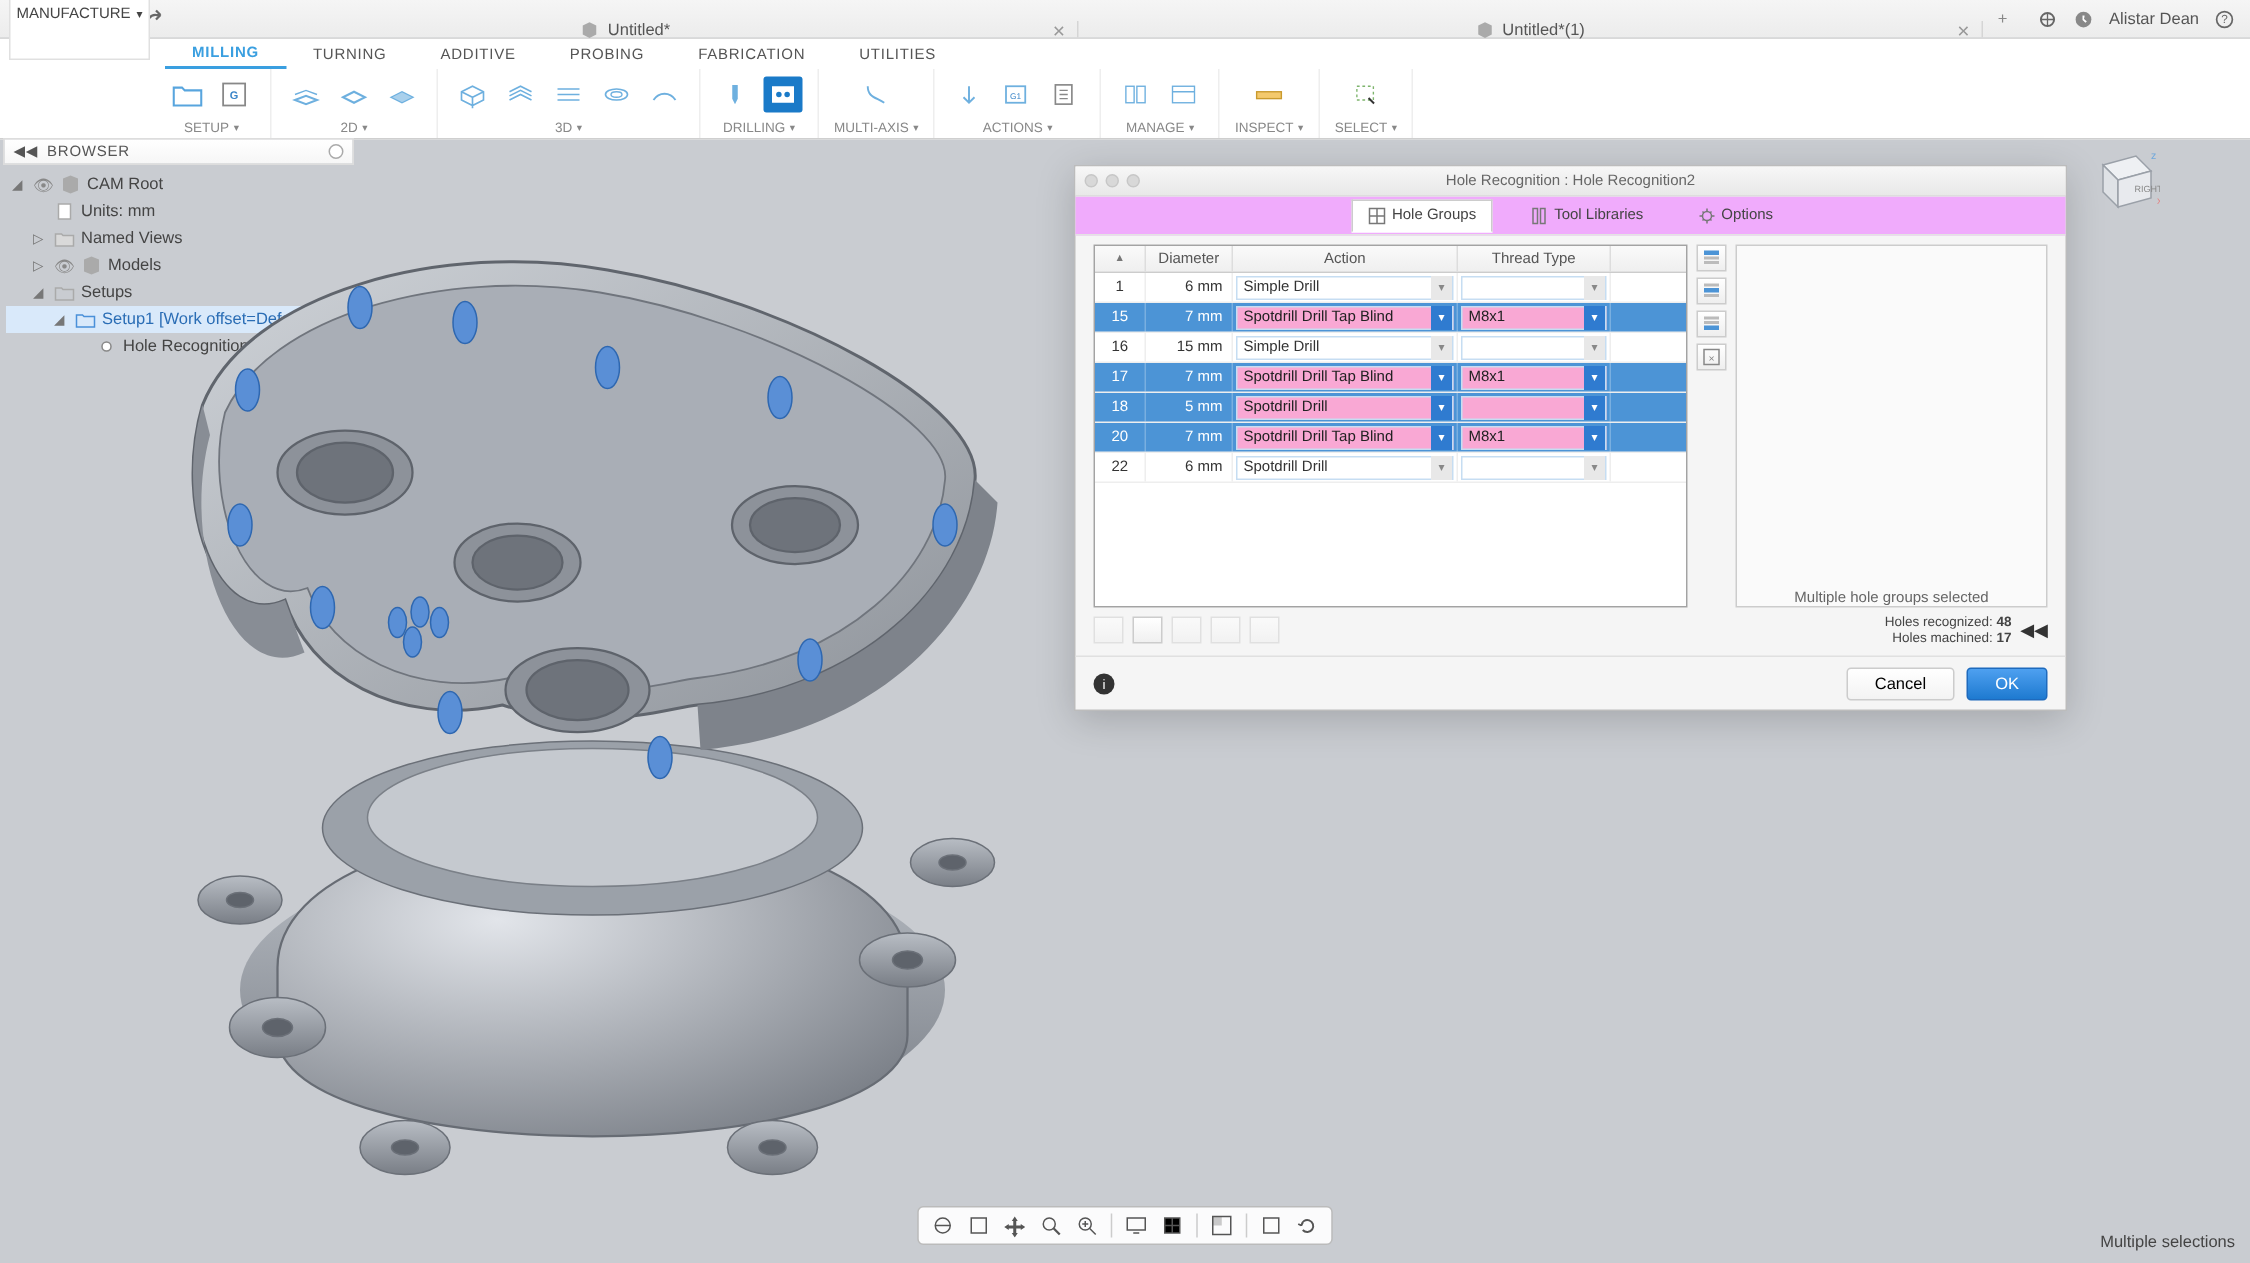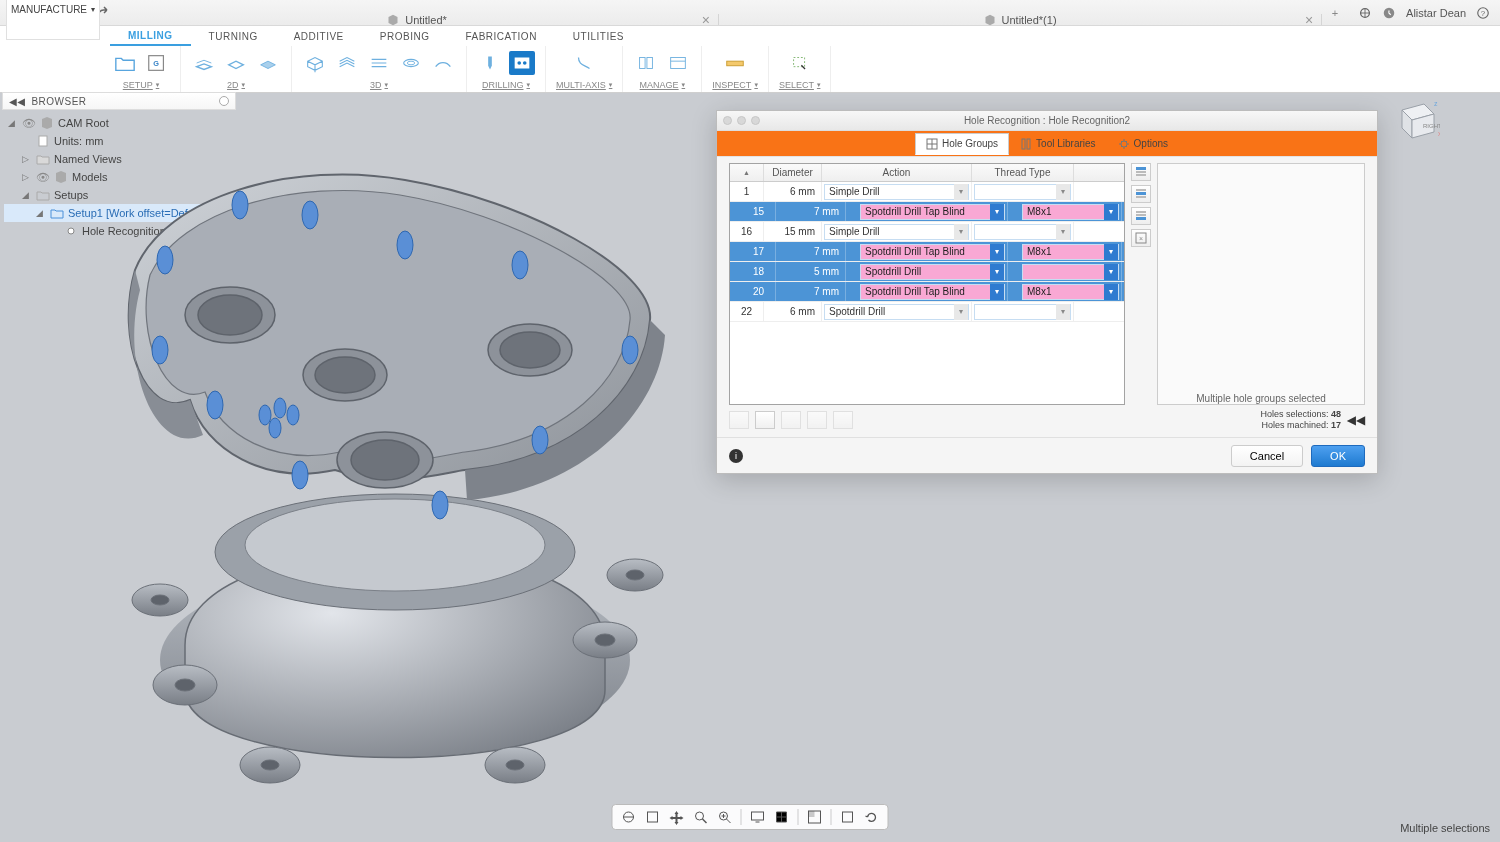--- a/index.html
+++ b/index.html
@@ -22,21 +22,21 @@
 .ribbon-tabs div { padding:0 18px; display:flex; align-items:center; cursor:pointer; }
 .ribbon-tabs .active { color:#3a9fe0; border-bottom:2px solid #3a9fe0; font-weight:600; }
 .ribbon-body { height:46px; display:flex; align-items:stretch; font-size:9px; color:#666; position:relative; }
 .workspace-sel { position:absolute; left:6px; top:-22px; width:94px; height:62px; background:#fff; border:1px solid #e0e0e0; display:flex; align-items:center; justify-content:center; font-size:10px; color:#444; cursor:pointer; }
 .workspace-sel::after { content:"▾"; margin-left:4px; font-size:8px; }
 .rgroup { display:flex; flex-direction:column; align-items:center; justify-content:space-between; padding:2px 10px 2px; border-right:1px solid #eee; }
 .rgroup-icons { display:flex; gap:6px; align-items:center; height:30px; }
 .ricon { width:26px; height:24px; display:flex; align-items:center; justify-content:center; cursor:pointer; border-radius:2px; }
 .ricon.sel { background:#1a7ac8; }
 .ricon svg { width:22px; height:20px; }
-.rlabel { font-size:9px; color:#888; display:flex; align-items:center; gap:2px;text-decoration:underline; }
+.rlabel { font-size:9px; color:#888; display:flex; align-items:center; gap:2px; }
 .rlabel::after { content:"▾"; font-size:7px; margin-left:1px; }
 .rgroup.first { padding-left:112px; }
 
 
 .browser { position:absolute; left:2px; top:92px; width:234px; background:transparent; font-size:11px; }
 .browser-head { height:18px; background:linear-gradient(#fff,#f6f6f6); border:1px solid #ddd; display:flex; align-items:center; padding:0 6px; color:#555; font-size:10px; letter-spacing:0.5px; gap:6px; }
 .browser-head .collapse { font-size:10px; cursor:pointer; }
 .browser-head .dot { margin-left:auto; width:10px; height:10px; border-radius:50%; border:1px solid #aaa; background:#fff; cursor:pointer; }
 .tree { padding:4px 2px; }
 .node { display:flex; align-items:center; height:18px; gap:4px; padding-left:4px; color:#444; white-space:nowrap; }
@@ -58,34 +58,34 @@
 .navbar .nico { width:16px; height:16px; color:#555; cursor:pointer; display:flex; align-items:center; justify-content:center; }
 .navbar .sep { width:1px; height:16px; background:#ccc; }
 
 .status-right { position:absolute; right:10px; bottom:8px; font-size:11px; color:#444; }
 
 
 .dialog { position:absolute; left:716px; top:110px; width:662px; background:#f5f5f5; border:1px solid #bcbcbc; box-shadow:0 6px 24px rgba(0,0,0,0.18); font-size:11px; color:#333; }
 .dlg-title { height:20px; background:linear-gradient(#f7f7f7,#e8e8e8); display:flex; align-items:center; justify-content:center; font-size:10px; color:#666; position:relative; border-bottom:1px solid #ddd; }
 .traffic { position:absolute; left:6px; display:flex; gap:5px; }
 .traffic span { width:9px; height:9px; border-radius:50%; background:#d8d8d8; border:1px solid #c7c7c7; }
-.dlg-tabs { height:26px; display:flex; justify-content:center; align-items:center; gap:0; background:#f97316; border-bottom:1px solid #e3e3e3; }
+.dlg-tabs { height:26px; display:flex; justify-content:center; align-items:center; gap:14px; background:#f0abfc; border-bottom:1px solid #e3e3e3; }
 .dlg-tab { display:flex; align-items:center; gap:4px; padding:0 10px; height:22px; font-size:10px; color:#444; cursor:pointer; border:1px solid transparent; }
 .dlg-tab.active { background:#fff; border:1px solid #ccc; border-bottom-color:#fff; }
 .dlg-tab .tico { width:12px; height:12px; }
 
 .grid-wrap { display:flex; padding:6px 12px 0 12px; gap:6px; }
 .grid { flex:1; background:#fff; border:1px solid #a3a3a3; }
 .ghead { display:flex; background:linear-gradient(#fafafa,#efefef); border-bottom:1px solid #ccc; height:18px; font-size:10px; color:#555; }
 .gh { display:flex; align-items:center; justify-content:center; border-right:1px solid #ddd; }
 .col-sort{width:34px;} .col-dia{width:58px;} .col-act{width:150px;} .col-thr{width:102px;}
 .gh.col-sort::after{ content:"▲"; font-size:7px; color:#777;}
 .grow { display:flex; height:20px; border-bottom:1px solid #eee; align-items:stretch; }
 .grow.sel { background:#4c94d6; color:#fff; }
-.grow.sel .gcell{ border-right-color:rgba(255,255,255,0.25);margin-left:12px;}
+.grow.sel .gcell{ border-right-color:rgba(255,255,255,0.25);}
 .gcell { display:flex; align-items:center; border-right:1px solid #eee; font-size:10px; }
 .gcell.num { justify-content:flex-end; padding-right:6px; }
 .gcell.id { justify-content:center; }
 .combo { flex:1; height:16px; margin:2px; background:#fff; border:1px solid #c6ddf2; display:flex; align-items:center; font-size:10px; color:#333; padding-left:4px; position:relative; }
 .combo .arrow { position:absolute; right:0; top:-1px; width:14px; height:16px; background:#2f7bd0; color:#fff; display:flex; align-items:center; justify-content:center; font-size:8px; }
 .grow:not(.sel) .combo .arrow { background:#e8e8e8; color:#888; }
 .grow.sel .combo { background:#f9a8d4; color:#222; }
 .gbody-fill { height:82px; background:#fff; }
 
 .side-btns { display:flex; flex-direction:column; gap:4px; }
@@ -288,20 +288,42 @@
     </div>
     <div class="rgroup">
       <div class="rgroup-icons">
         <span class="ricon">
             <svg viewBox="0 0 24 20">
               <path fill="none" stroke="#6eb0df" stroke-width="1.4" d="M6 4c0 8 6 8 12 12"></path>
             </svg>
           </span>
       </div>
       <span class="rlabel">MULTI-AXIS</span>
+    </div>
+    <div class="rgroup">
+      <div class="rgroup-icons">
+        <span class="ricon">
+            <svg viewBox="0 0 24 20">
+              <path fill="none" stroke="#6eb0df" stroke-width="1.4" d="M12 4v12M8 12l4 4 4-4"></path>
+            </svg>
+          </span>
+        <span class="ricon">
+            <svg viewBox="0 0 24 20">
+              <rect x="4" y="4" width="14" height="12" fill="none" stroke="#6eb0df" stroke-width="1.3"></rect>
+              <text x="11" y="13" text-anchor="middle" font-size="6" fill="#3a85c8">G1</text>
+            </svg>
+          </span>
+        <span class="ricon">
+            <svg viewBox="0 0 24 20">
+              <rect x="5" y="3" width="12" height="14" fill="none" stroke="#888" stroke-width="1.2"></rect>
+              <path stroke="#888" d="M8 7h6M8 10h6M8 13h6"></path>
+            </svg>
+          </span>
+      </div>
+      <span class="rlabel">ACTIONS</span>
     </div>
     <div class="rgroup">
       <div class="rgroup-icons">
         <span class="ricon">
             <svg viewBox="0 0 24 20">
               <rect x="5" y="4" width="6" height="12" fill="none" stroke="#6eb0df"></rect>
               <rect x="13" y="4" width="6" height="12" fill="none" stroke="#6eb0df"></rect>
             </svg>
           </span>
         <span class="ricon">
@@ -724,21 +746,21 @@
     </div>
   </div>
 
   <div class="lower-tools">
     <div class="tbtn dis"></div>
     <div class="tbtn"></div>
     <div class="tbtn dis"></div>
     <div class="tbtn dis"></div>
     <div class="tbtn dis"></div>
     <div class="stats">
-      <div><span>Holes selections:</span> <b>48</b></div>
+      <div><span>Holes recognized:</span> <b>48</b></div>
       <div><span>Holes machined:</span> <b>17</b></div>
     </div>
     <div class="collapse-arrow">◀◀</div>
   </div>
 
   <div class="dlg-footer">
     <div class="info">i</div>
     <div class="spacer"></div>
     <button class="btn">Cancel</button>
     <button class="btn primary">OK</button>

